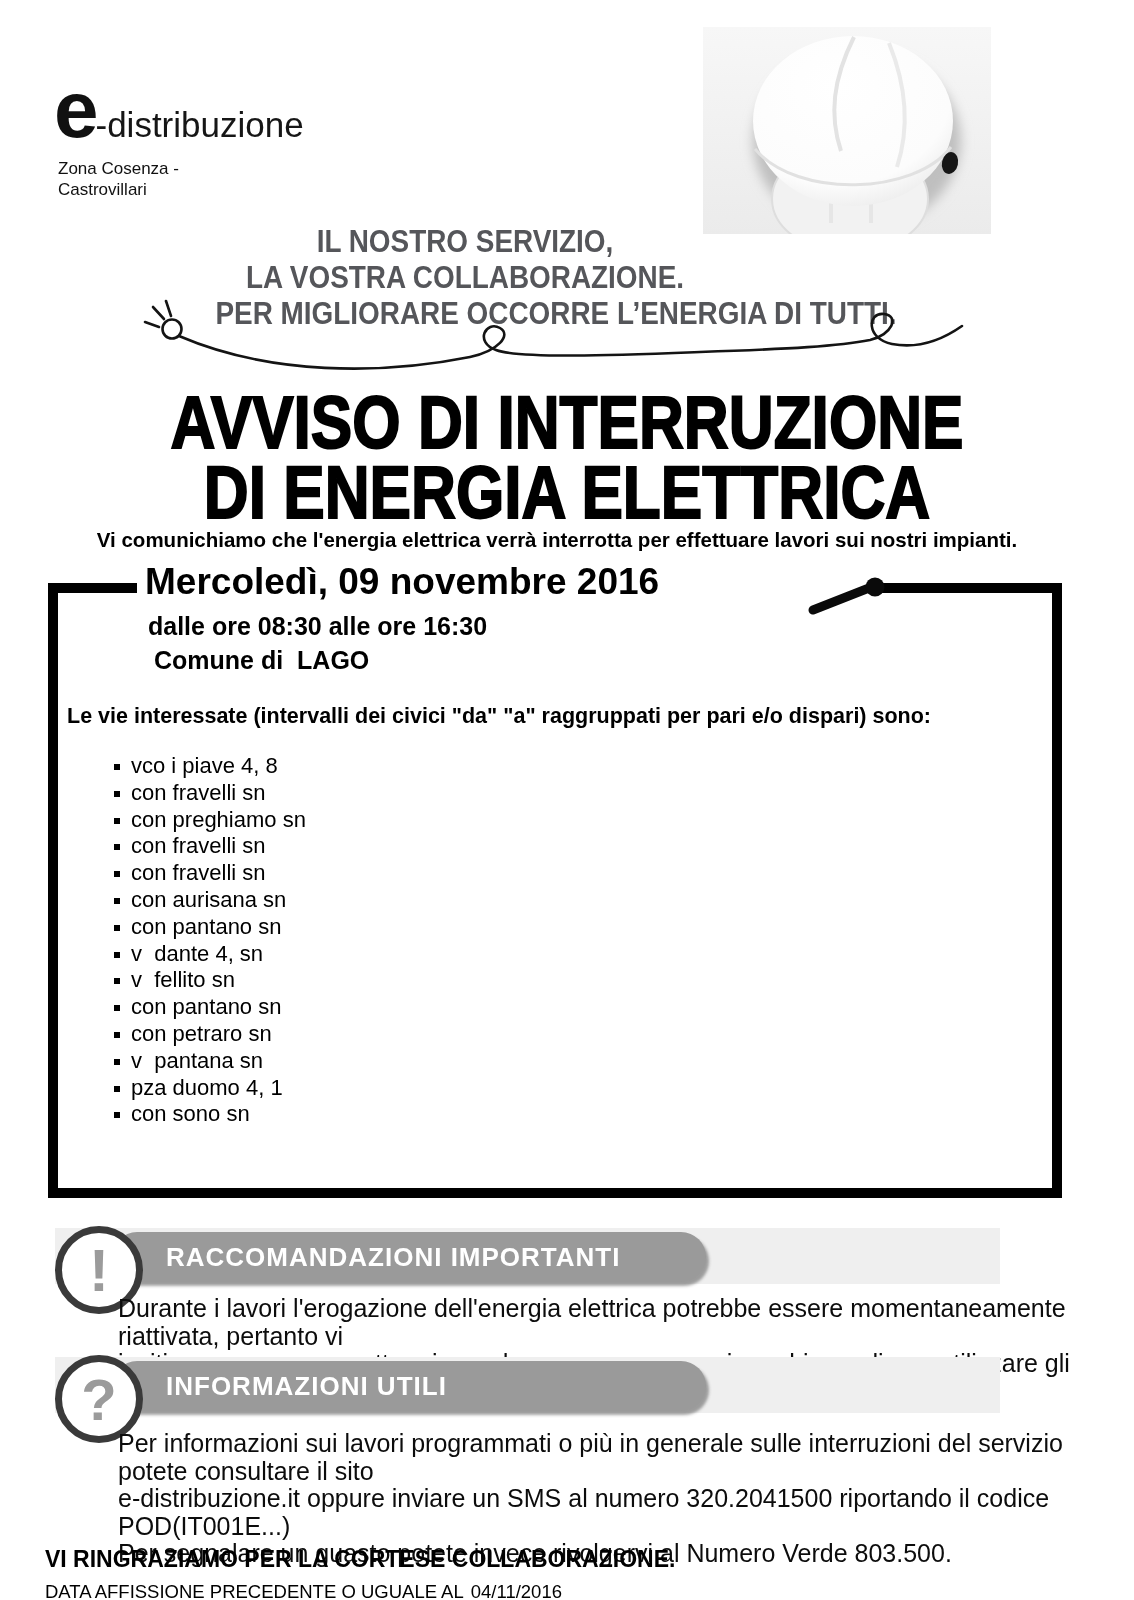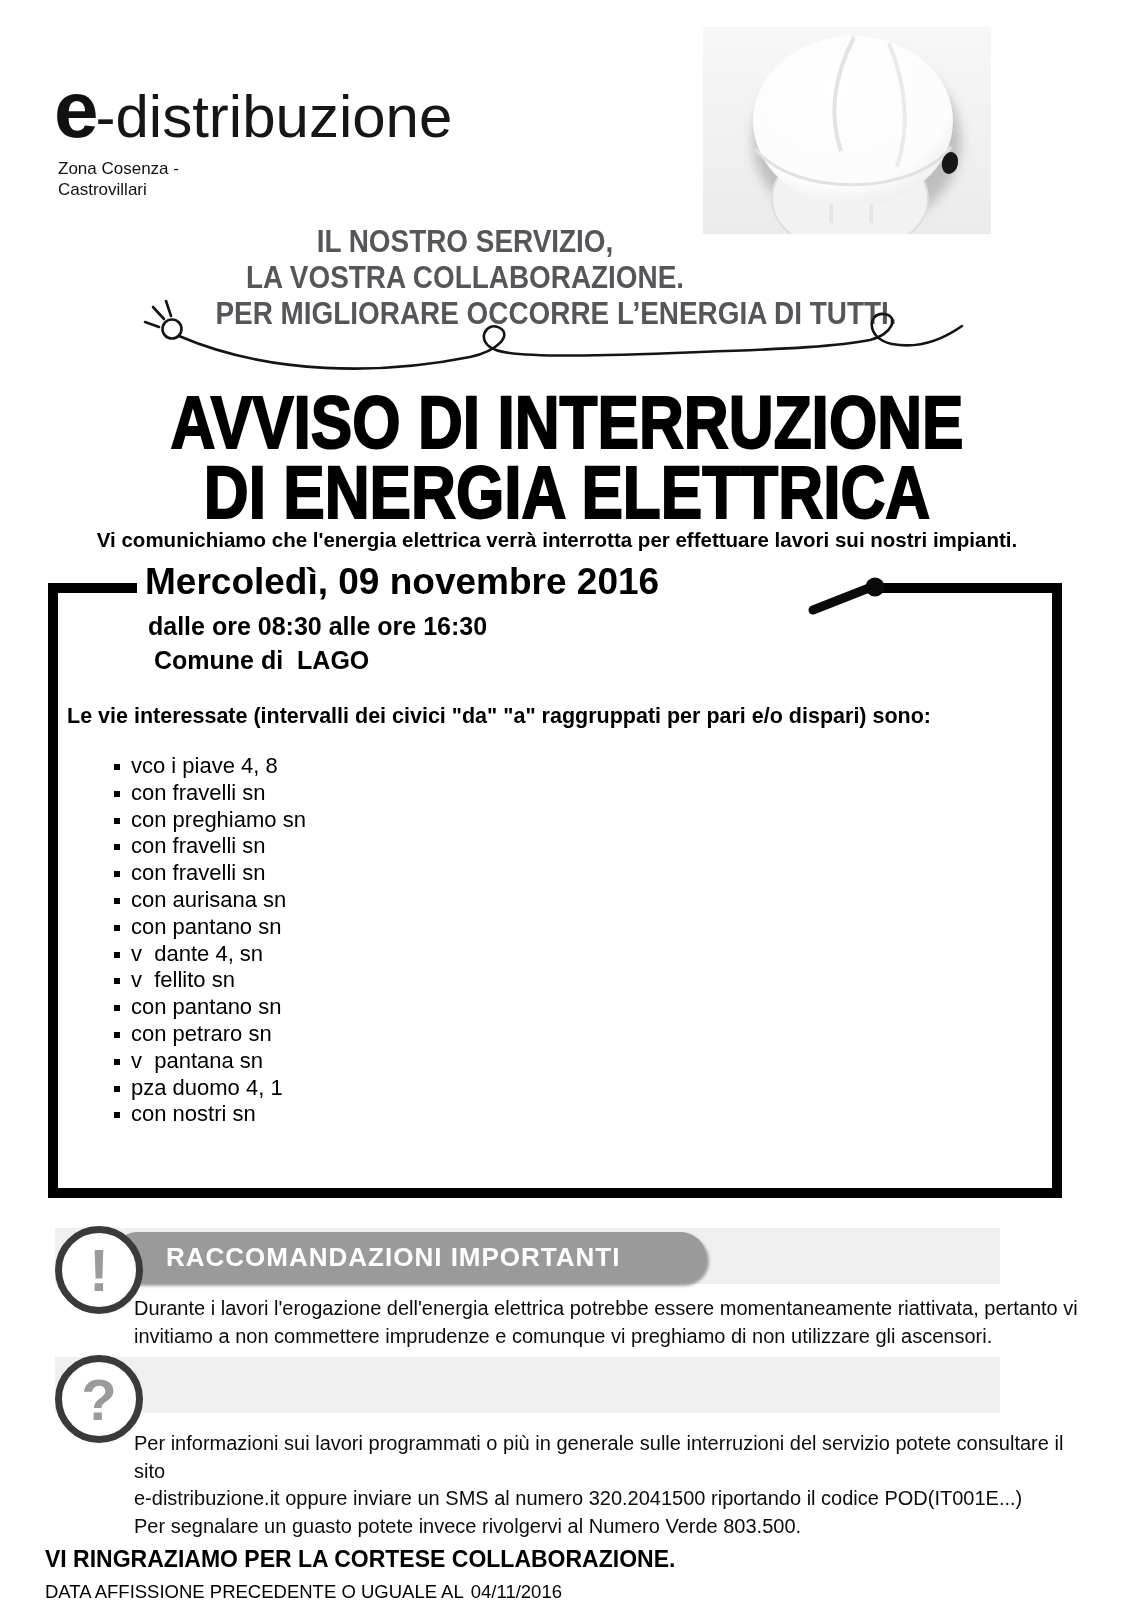--- a/index.html
+++ b/index.html
@@ -5,21 +5,21 @@
   html,body { margin:0; padding:0; background:#fff; }
   #page {
     position:relative; width:1134px; height:1600px; background:#ffffff;
     font-family:"Liberation Sans", sans-serif; color:#000; overflow:hidden;
   }
   .abs { position:absolute; }
 
   
   .logo { left:54px; top:70px; display:flex; align-items:baseline; }
   .logo-e { font-size:80px; font-weight:bold; letter-spacing:-3px; color:#111; line-height:1; }
-  .logo-rest { font-size:60px; font-weight:400; color:#161616; letter-spacing:0px; line-height:1; }
+  .logo-rest { font-size:35px; font-weight:400; color:#161616; letter-spacing:0px; line-height:1; }
   .zone { left:58px; top:146px; font-size:17px; line-height:21px; color:#111;margin-top:12px; }
 
   
   .helmet { left:703px; top:27px; width:288px; height:207px; }
 
   
   .tagline-line { left:0; width:1134px; text-align:center; font-weight:bold;
     color:#55565a; font-size:31px; line-height:36px; }
   .tg1 { top:224px; transform:translateX(-102px) scaleX(0.9); }
   .tg2 { top:260px; transform:translateX(-102px) scaleX(0.9); }
@@ -62,21 +62,21 @@
     display:flex; align-items:center; padding-left:54px; box-sizing:border-box; }
   .bn1 { top:1232px; }
   .bn2 { top:1361px; }
   .icon-circle { width:88px; height:88px; border-radius:50%; background:#fff;
     border:7px solid #3a3a3a; box-sizing:border-box;
     display:flex; align-items:center; justify-content:center;
     color:#9b9b9b; font-weight:bold; }
   .ic1 { left:55px; top:1226px; font-size:60px; }
   .ic2 { left:55px; top:1355px; font-size:58px; }
 
-  .bodytext { left:118px; width:952px; font-size:20px; line-height:27.5px; color:#0c0c0c;margin-left:16px; }
+  .bodytext { left:118px; width:952px; font-size:25px; line-height:27.5px; color:#0c0c0c; }
   .bd1 { top:1295px; }
   .bd2 { top:1430px; }
 
   
   .thanks { left:45px; top:1546px; font-size:23px; font-weight:bold; }
   .affissione { left:45px; top:1581px; font-size:18.5px; }
   .affissione .dt { margin-left:7px; }
 </style>
 </head>
 <body>
@@ -178,37 +178,40 @@
       <li><span class="sq"></span><span>v  fellito sn</span></li>
 
       <li><span class="sq"></span><span>con pantano sn</span></li>
 
       <li><span class="sq"></span><span>con petraro sn</span></li>
 
       <li><span class="sq"></span><span>v  pantana sn</span></li>
 
       <li><span class="sq"></span><span>pza duomo 4, 1</span></li>
 
-      <li><span class="sq"></span><span>con nostri sn</span></li>
+      <li><span class="sq"></span><span>con sono sn</span></li>
     </ul>
 
   <div class="abs backdrop bk1"></div>
   <div class="abs banner bn1">
     <span>RACCOMANDAZIONI IMPORTANTI</span>
   </div>
   <div class="abs icon-circle ic1">
     <span>!</span>
   </div>
   <div class="abs bodytext bd1">
 
   <div>Durante i lavori l'erogazione dell'energia elettrica potrebbe essere momentaneamente riattivata, pertanto vi</div>
       <div>invitiamo a non commettere imprudenze e comunque vi preghiamo di non utilizzare gli ascensori.</div>
     </div>
 
   <div class="abs backdrop bk2"></div>
+  <div class="abs banner bn2">
+    <span>INFORMAZIONI UTILI</span>
+  </div>
   <div class="abs icon-circle ic2">
     <span>?</span>
   </div>
   <div class="abs bodytext bd2">
 
   <div>Per informazioni sui lavori programmati o più in generale sulle interruzioni del servizio potete consultare il sito</div>
       <div>e-distribuzione.it oppure inviare un SMS al numero 320.2041500 riportando il codice POD(IT001E...)</div>
       <div>Per segnalare un guasto potete invece rivolgervi al Numero Verde 803.500.</div>
     </div>
 

